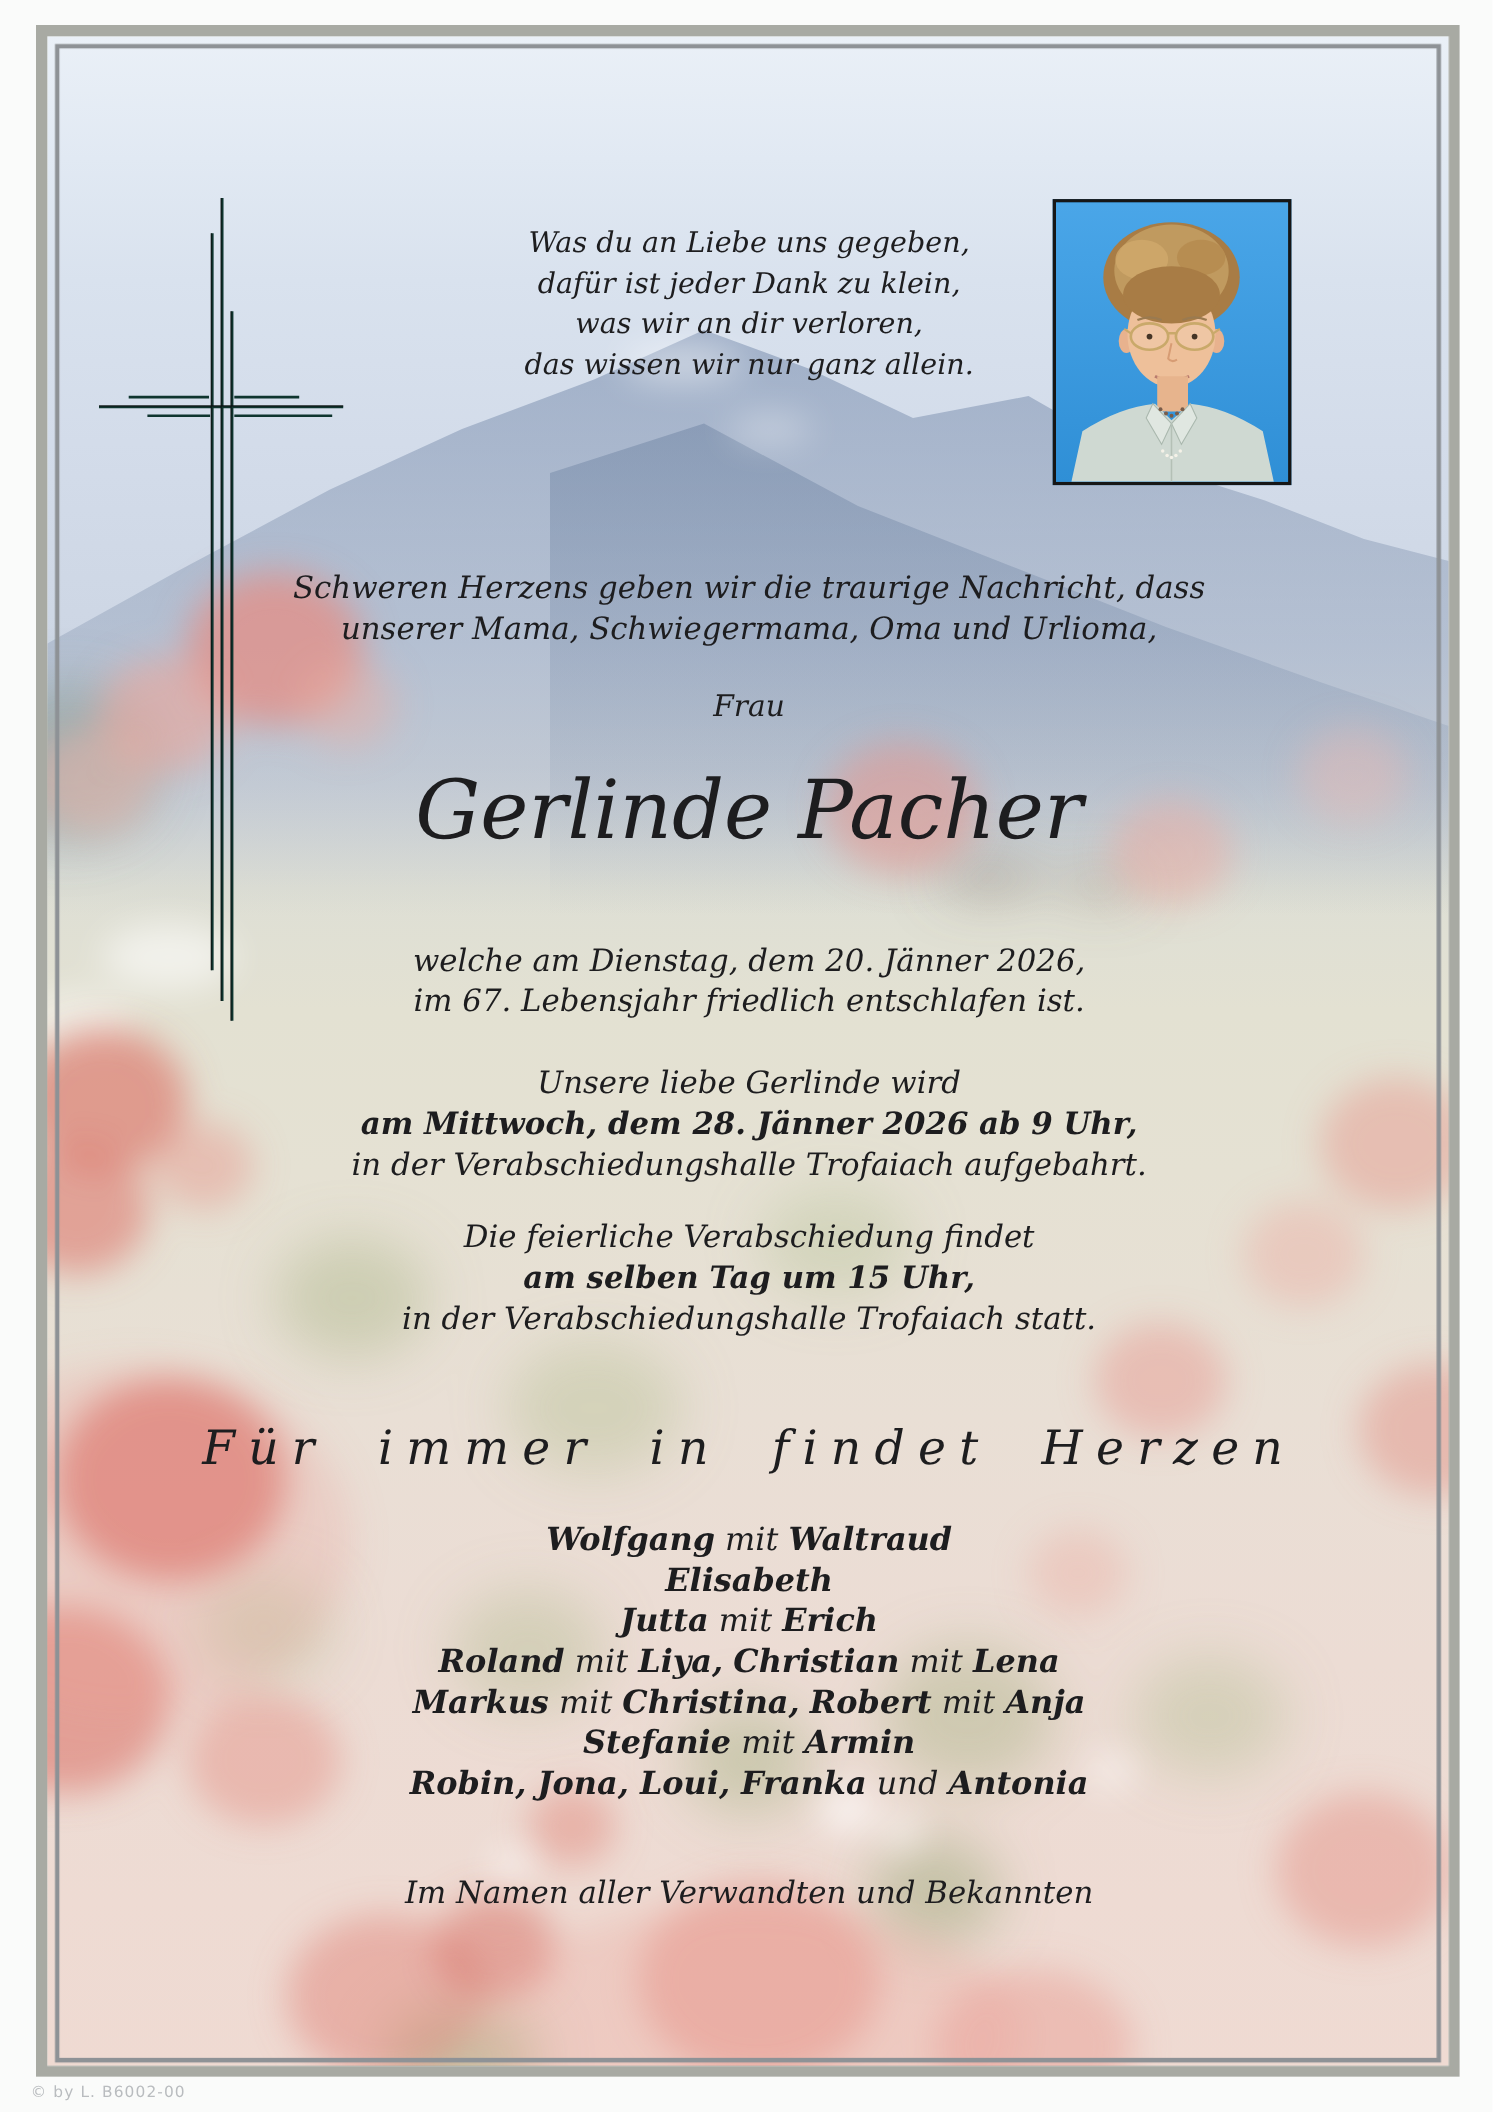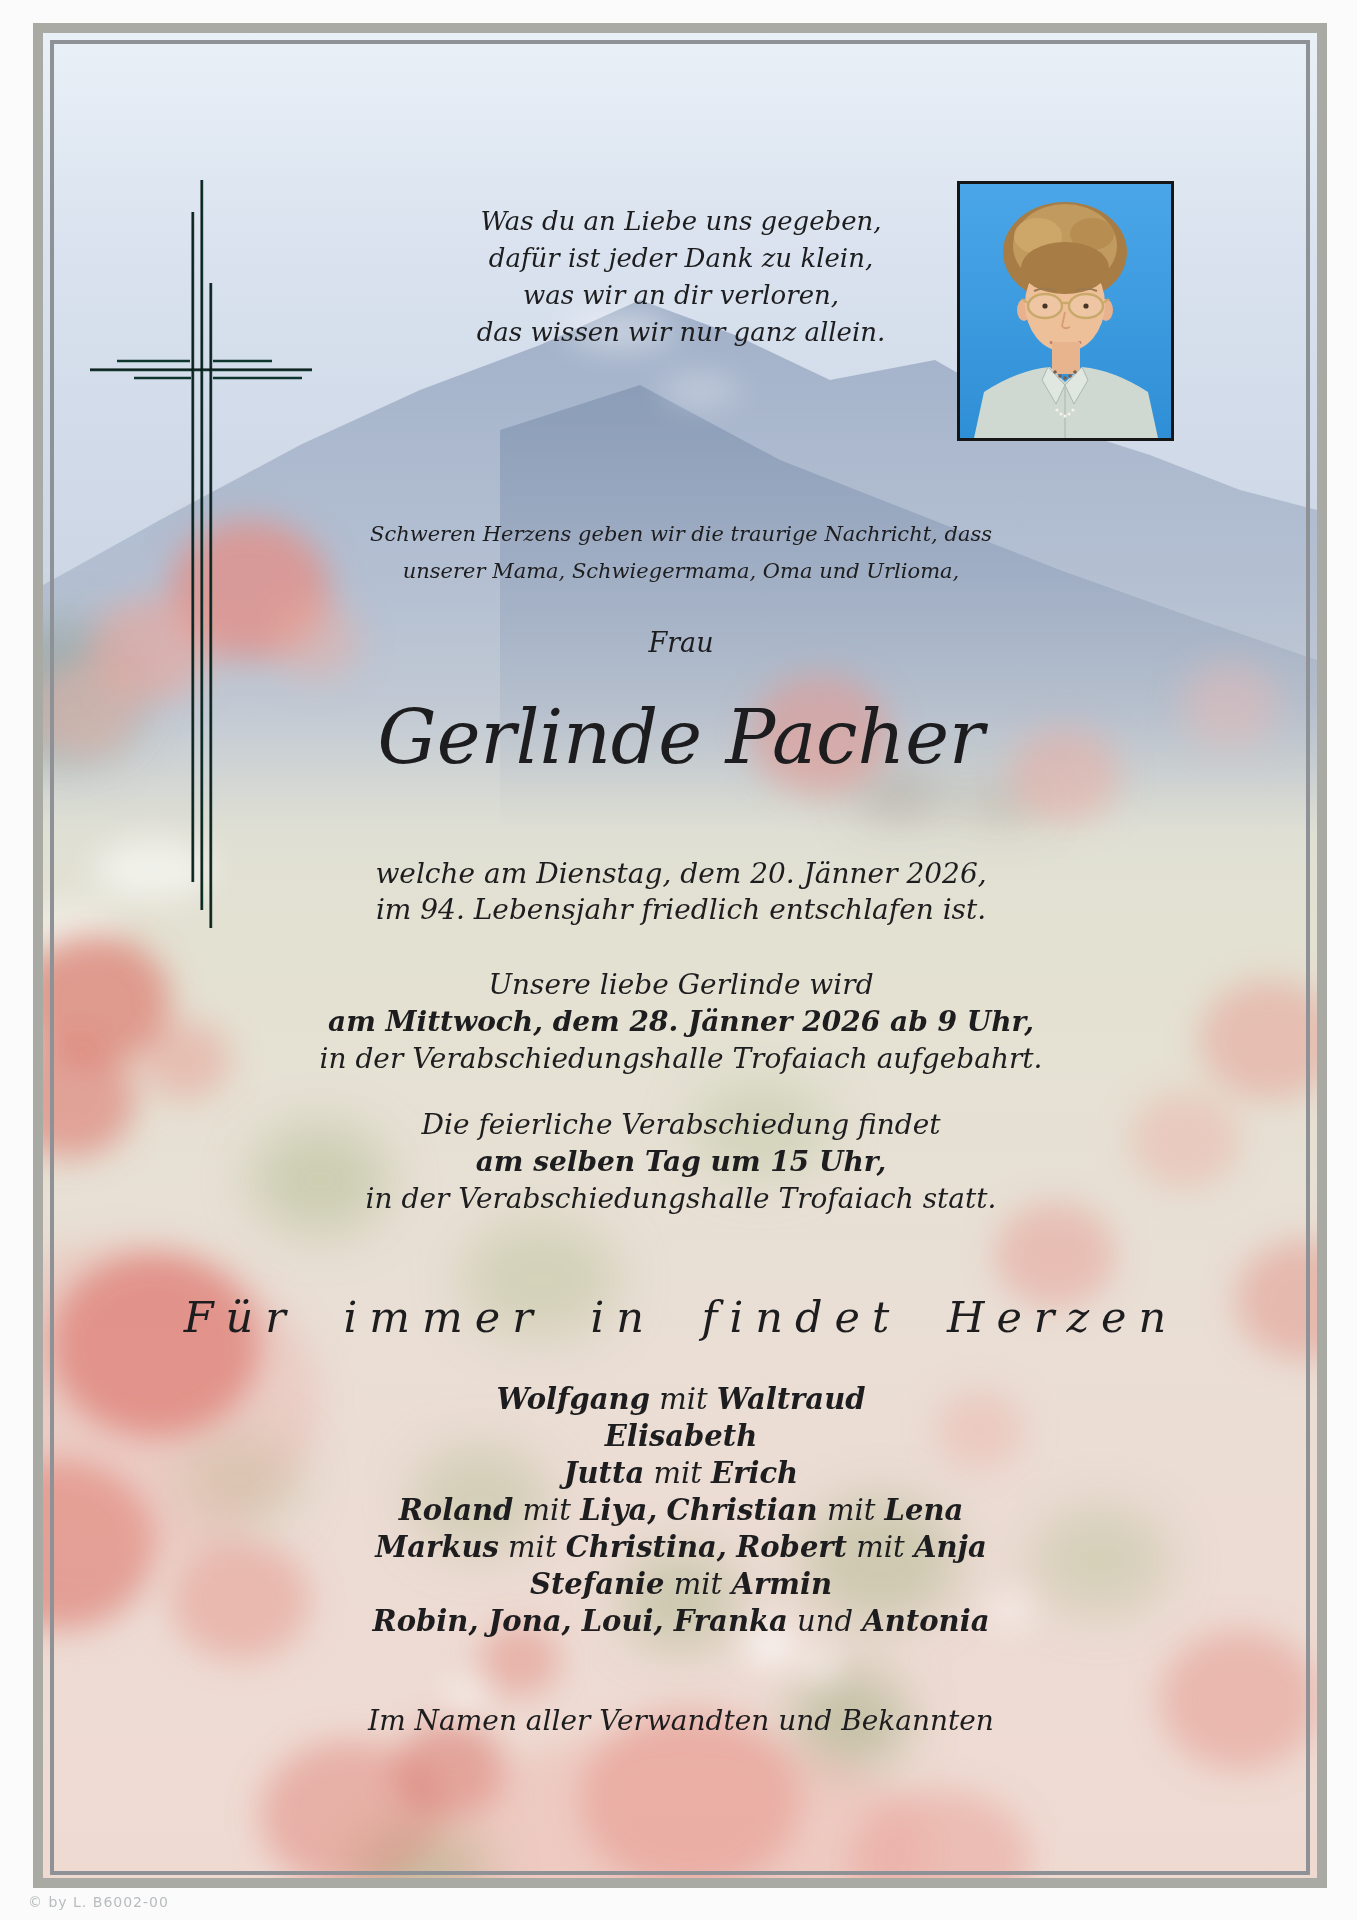--- a/index.html
+++ b/index.html
@@ -35,21 +35,21 @@
     border:3px solid #161616; z-index:3; background:#3d9de2;
   }
   
   .t {
     position:absolute; left:0; width:1340px; text-align:center;
     font-style:italic; color:#1d1d1f; z-index:4;margin-left:11px;
   }
   .t .tline { display:block; }
   .b { font-weight:bold; }
   #poem          { top:203px;  font-size:26px; line-height:37px; }
-  #announce      { top:516px;  font-size:21px; line-height:37px; }
+  #announce      { top:516px;  font-size:28px; line-height:37px; }
   #frau          { top:627px;  font-size:27px; }
   #name          { top:694px;  font-size:74px; }
   #death         { top:856px;  font-size:28px; line-height:36px; }
   #aufbahrung    { top:966px;  font-size:28px; line-height:37px;text-align:center; }
   #verabschiedung{ top:1106px; font-size:28px; line-height:37px; }
   #motto         { top:1292px; font-size:43px; letter-spacing:12px; word-spacing:20px; }
   #family        { top:1381px; font-size:29px; line-height:37px; }
   #closing       { top:1704px; font-size:28px; }
   #printcode {
     position:absolute; left:28px; top:1894px; z-index:7;
@@ -241,21 +241,21 @@
       <div class="tline">Schweren Herzens geben wir die traurige Nachricht, dass</div>
       <div class="tline">unserer Mama, Schwiegermama, Oma und Urlioma,</div>
     </div>
 
   <div class="t" id="frau">Frau</div>
 
   <div class="t" id="name">Gerlinde Pacher</div>
 
   <div class="t" id="death">
       <div class="tline">welche am Dienstag, dem 20. Jänner 2026,</div>
-      <div class="tline">im 94. Lebensjahr friedlich entschlafen ist.</div>
+      <div class="tline">im 67. Lebensjahr friedlich entschlafen ist.</div>
     </div>
 
   <div class="t" id="aufbahrung">
       <div class="tline"><span>Unsere liebe Gerlinde wird</span></div>
       <div class="tline"><span class="b">am Mittwoch, dem 28. Jänner 2026 ab 9 Uhr,</span></div>
       <div class="tline"><span>in der Verabschiedungshalle Trofaiach aufgebahrt.</span></div>
     </div>
 
   <div class="t" id="verabschiedung">
       <div class="tline"><span>Die feierliche Verabschiedung findet</span></div>

